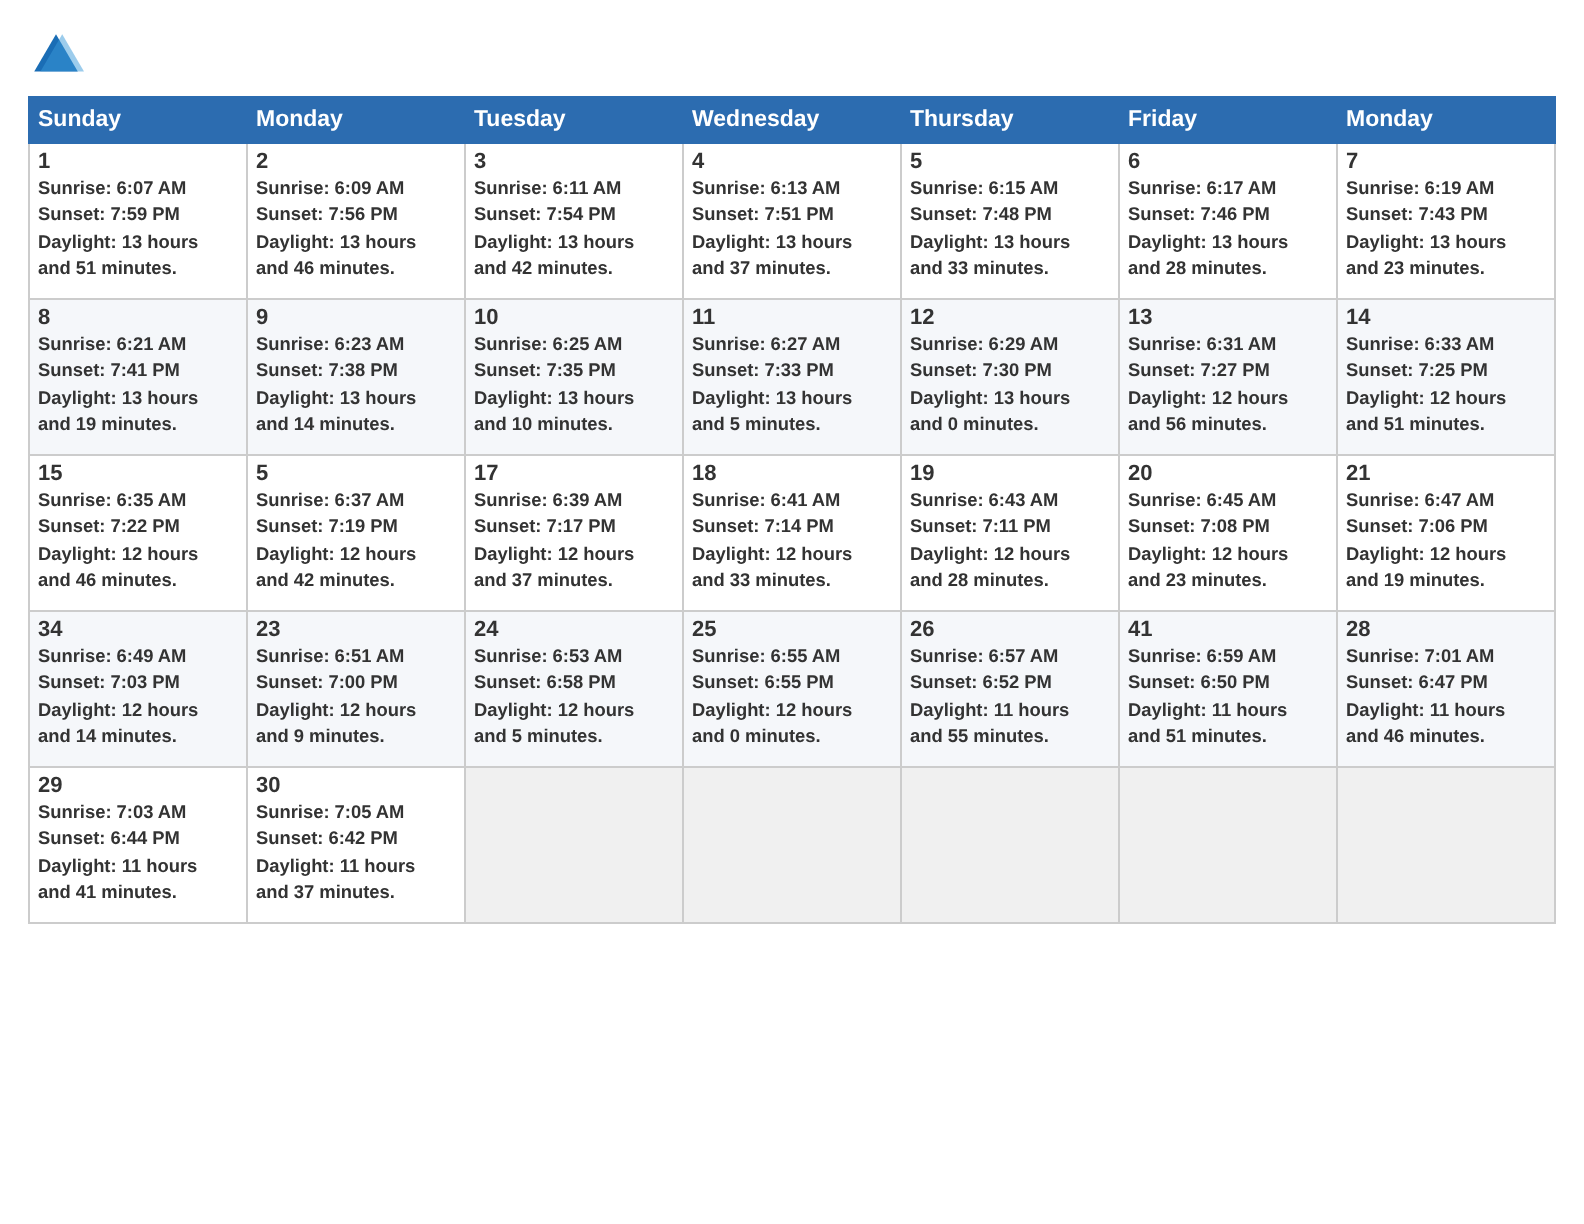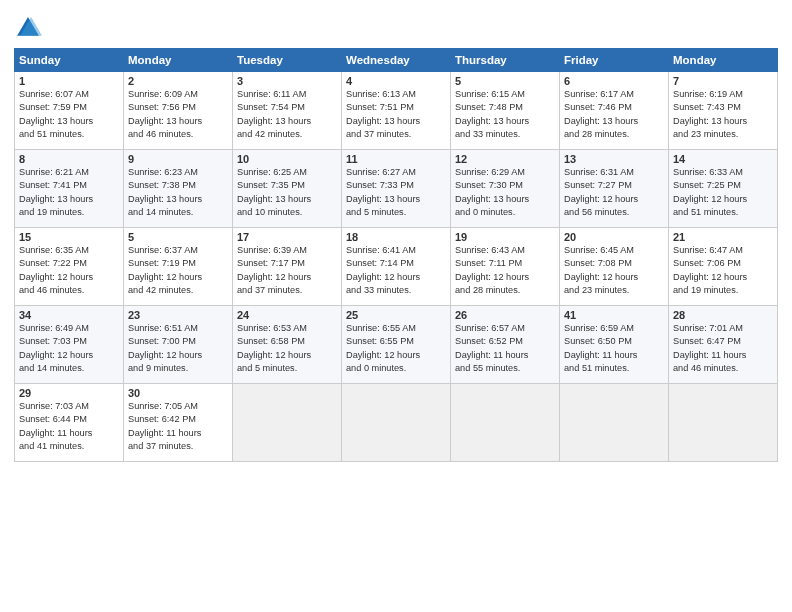--- a/index.html
+++ b/index.html
@@ -78,20 +78,21 @@
       background: #f5f7fa;
     }
     .day-num {
       font-size: 11px;
       font-weight: bold;
       display: block;
       margin-bottom: 1px;
     }
     .day-detail {
       line-height: 1.45;
+      font-weight: bold;
     }
     td.empty {
       background: #f0f0f0 !important;
     }
   </style>
 </head>
 <body>
 
 <div class="container">
   <div class="header">

